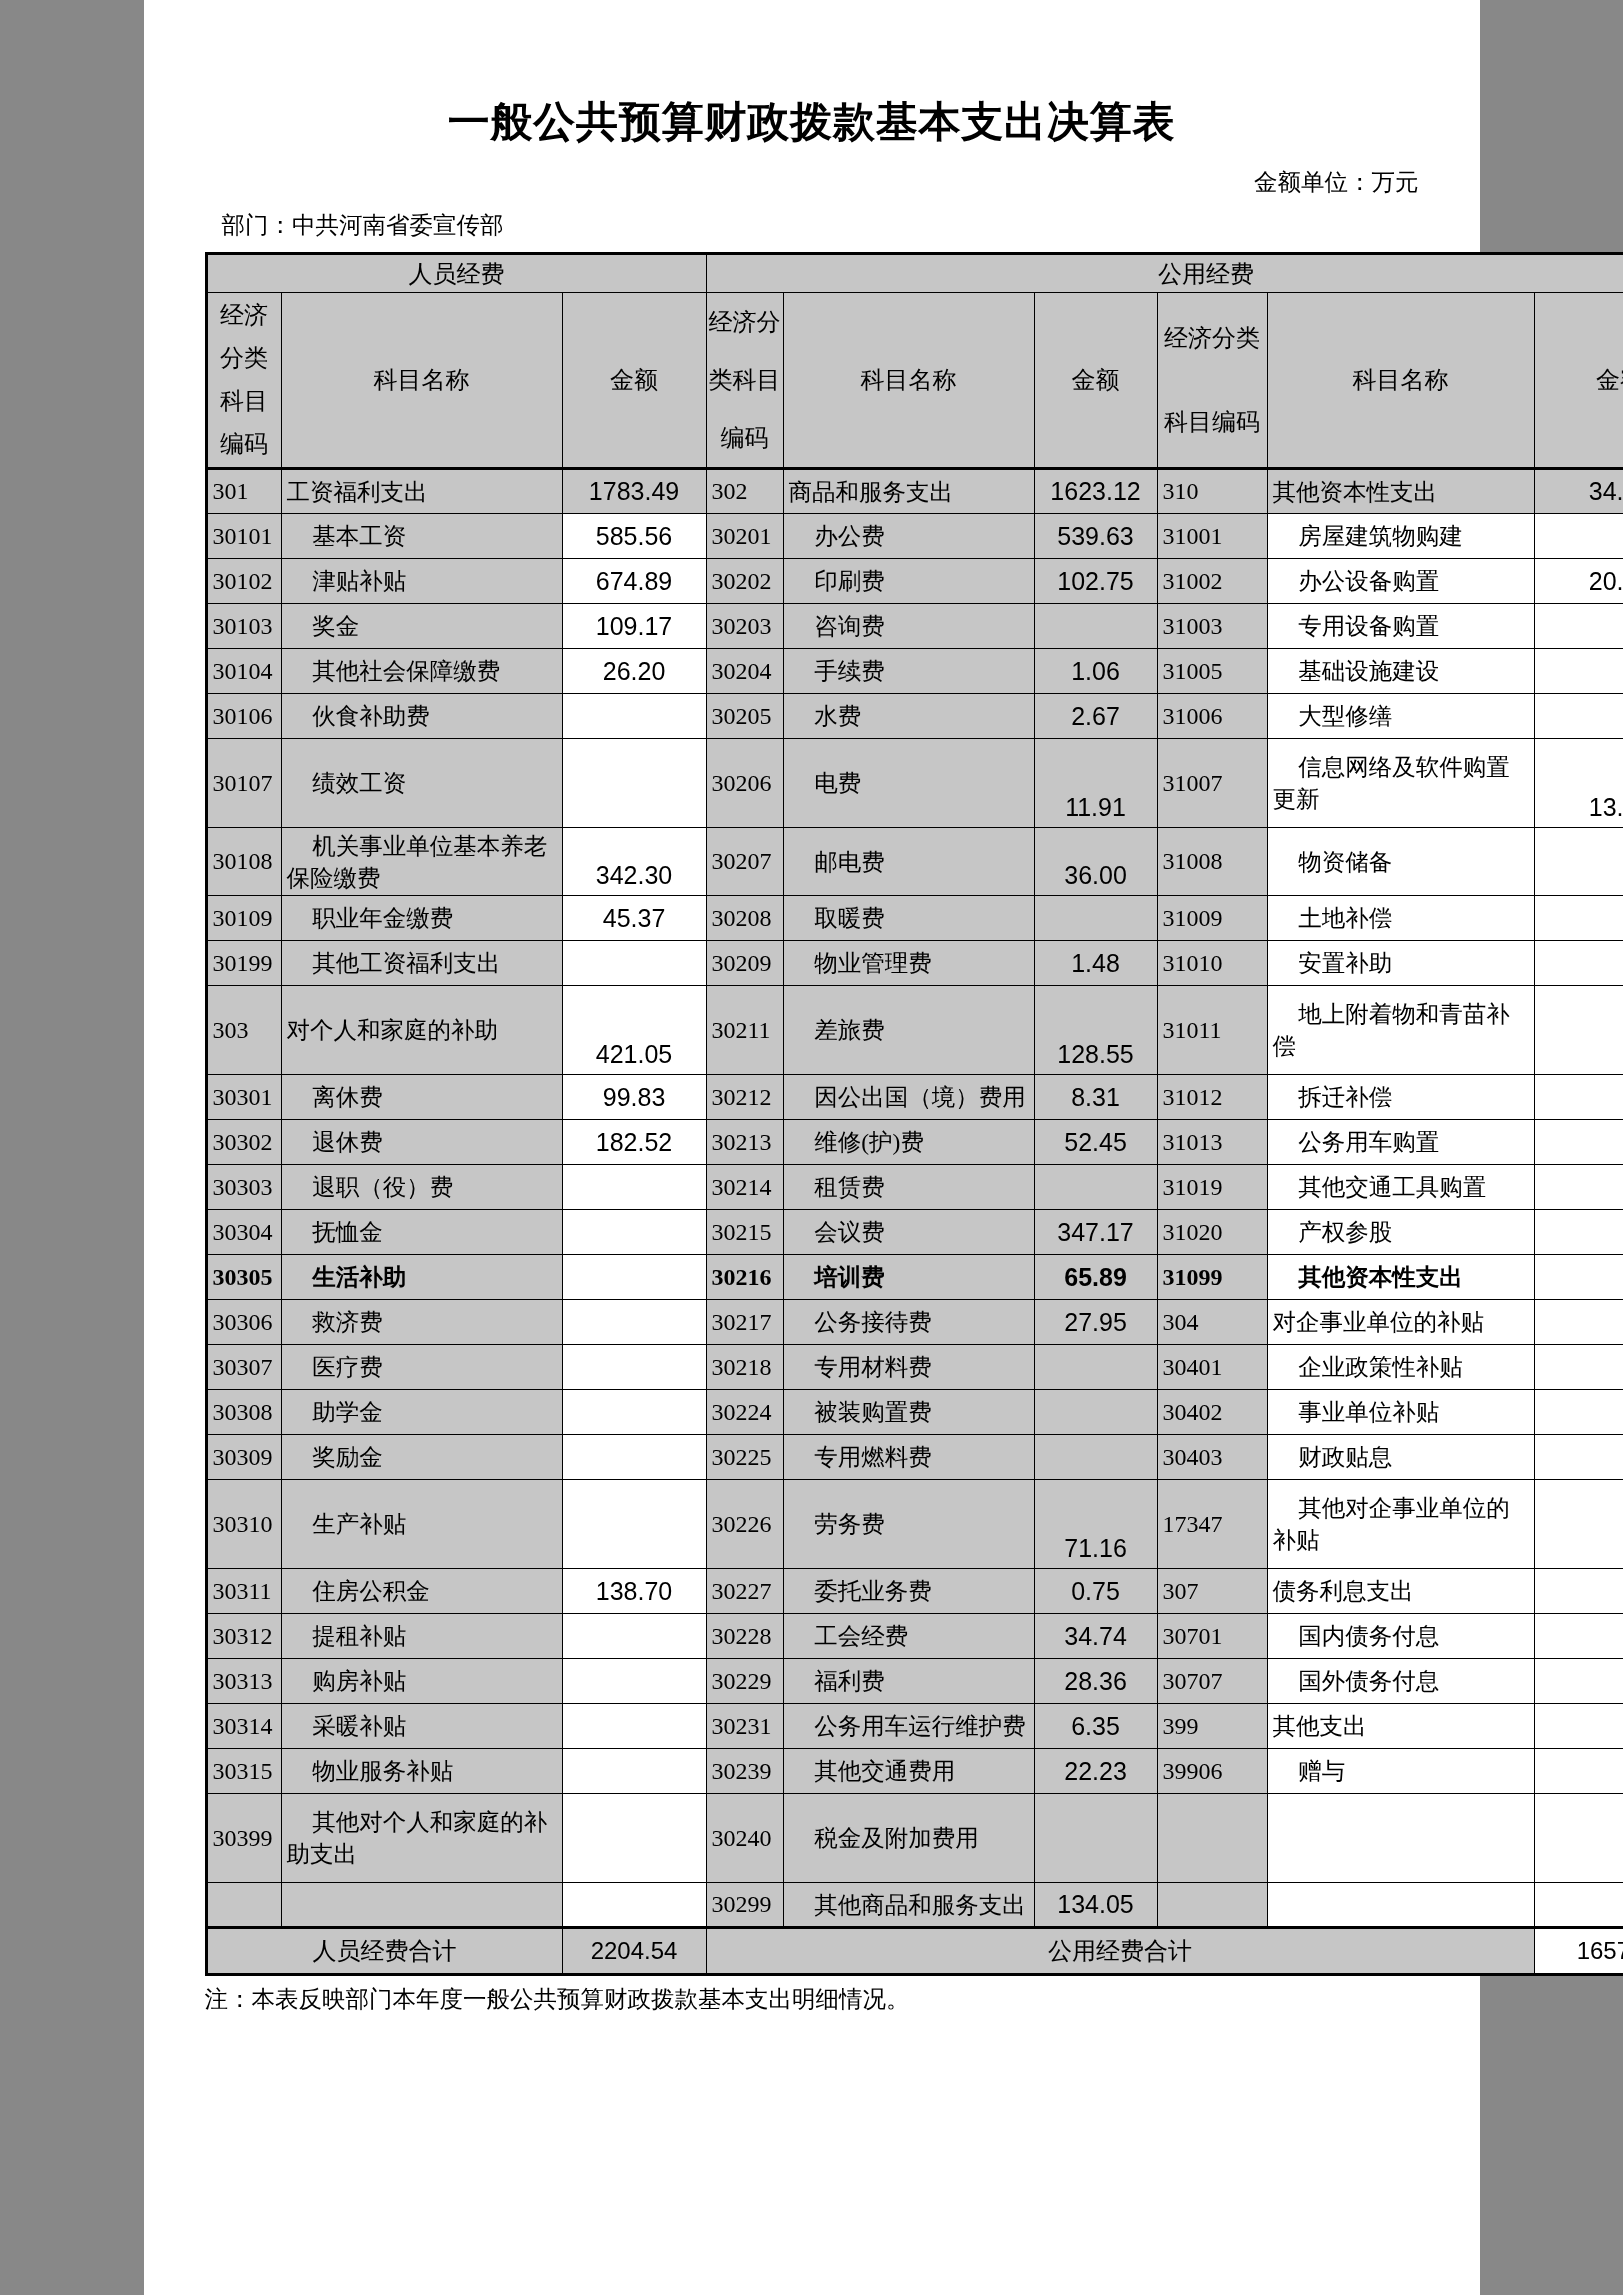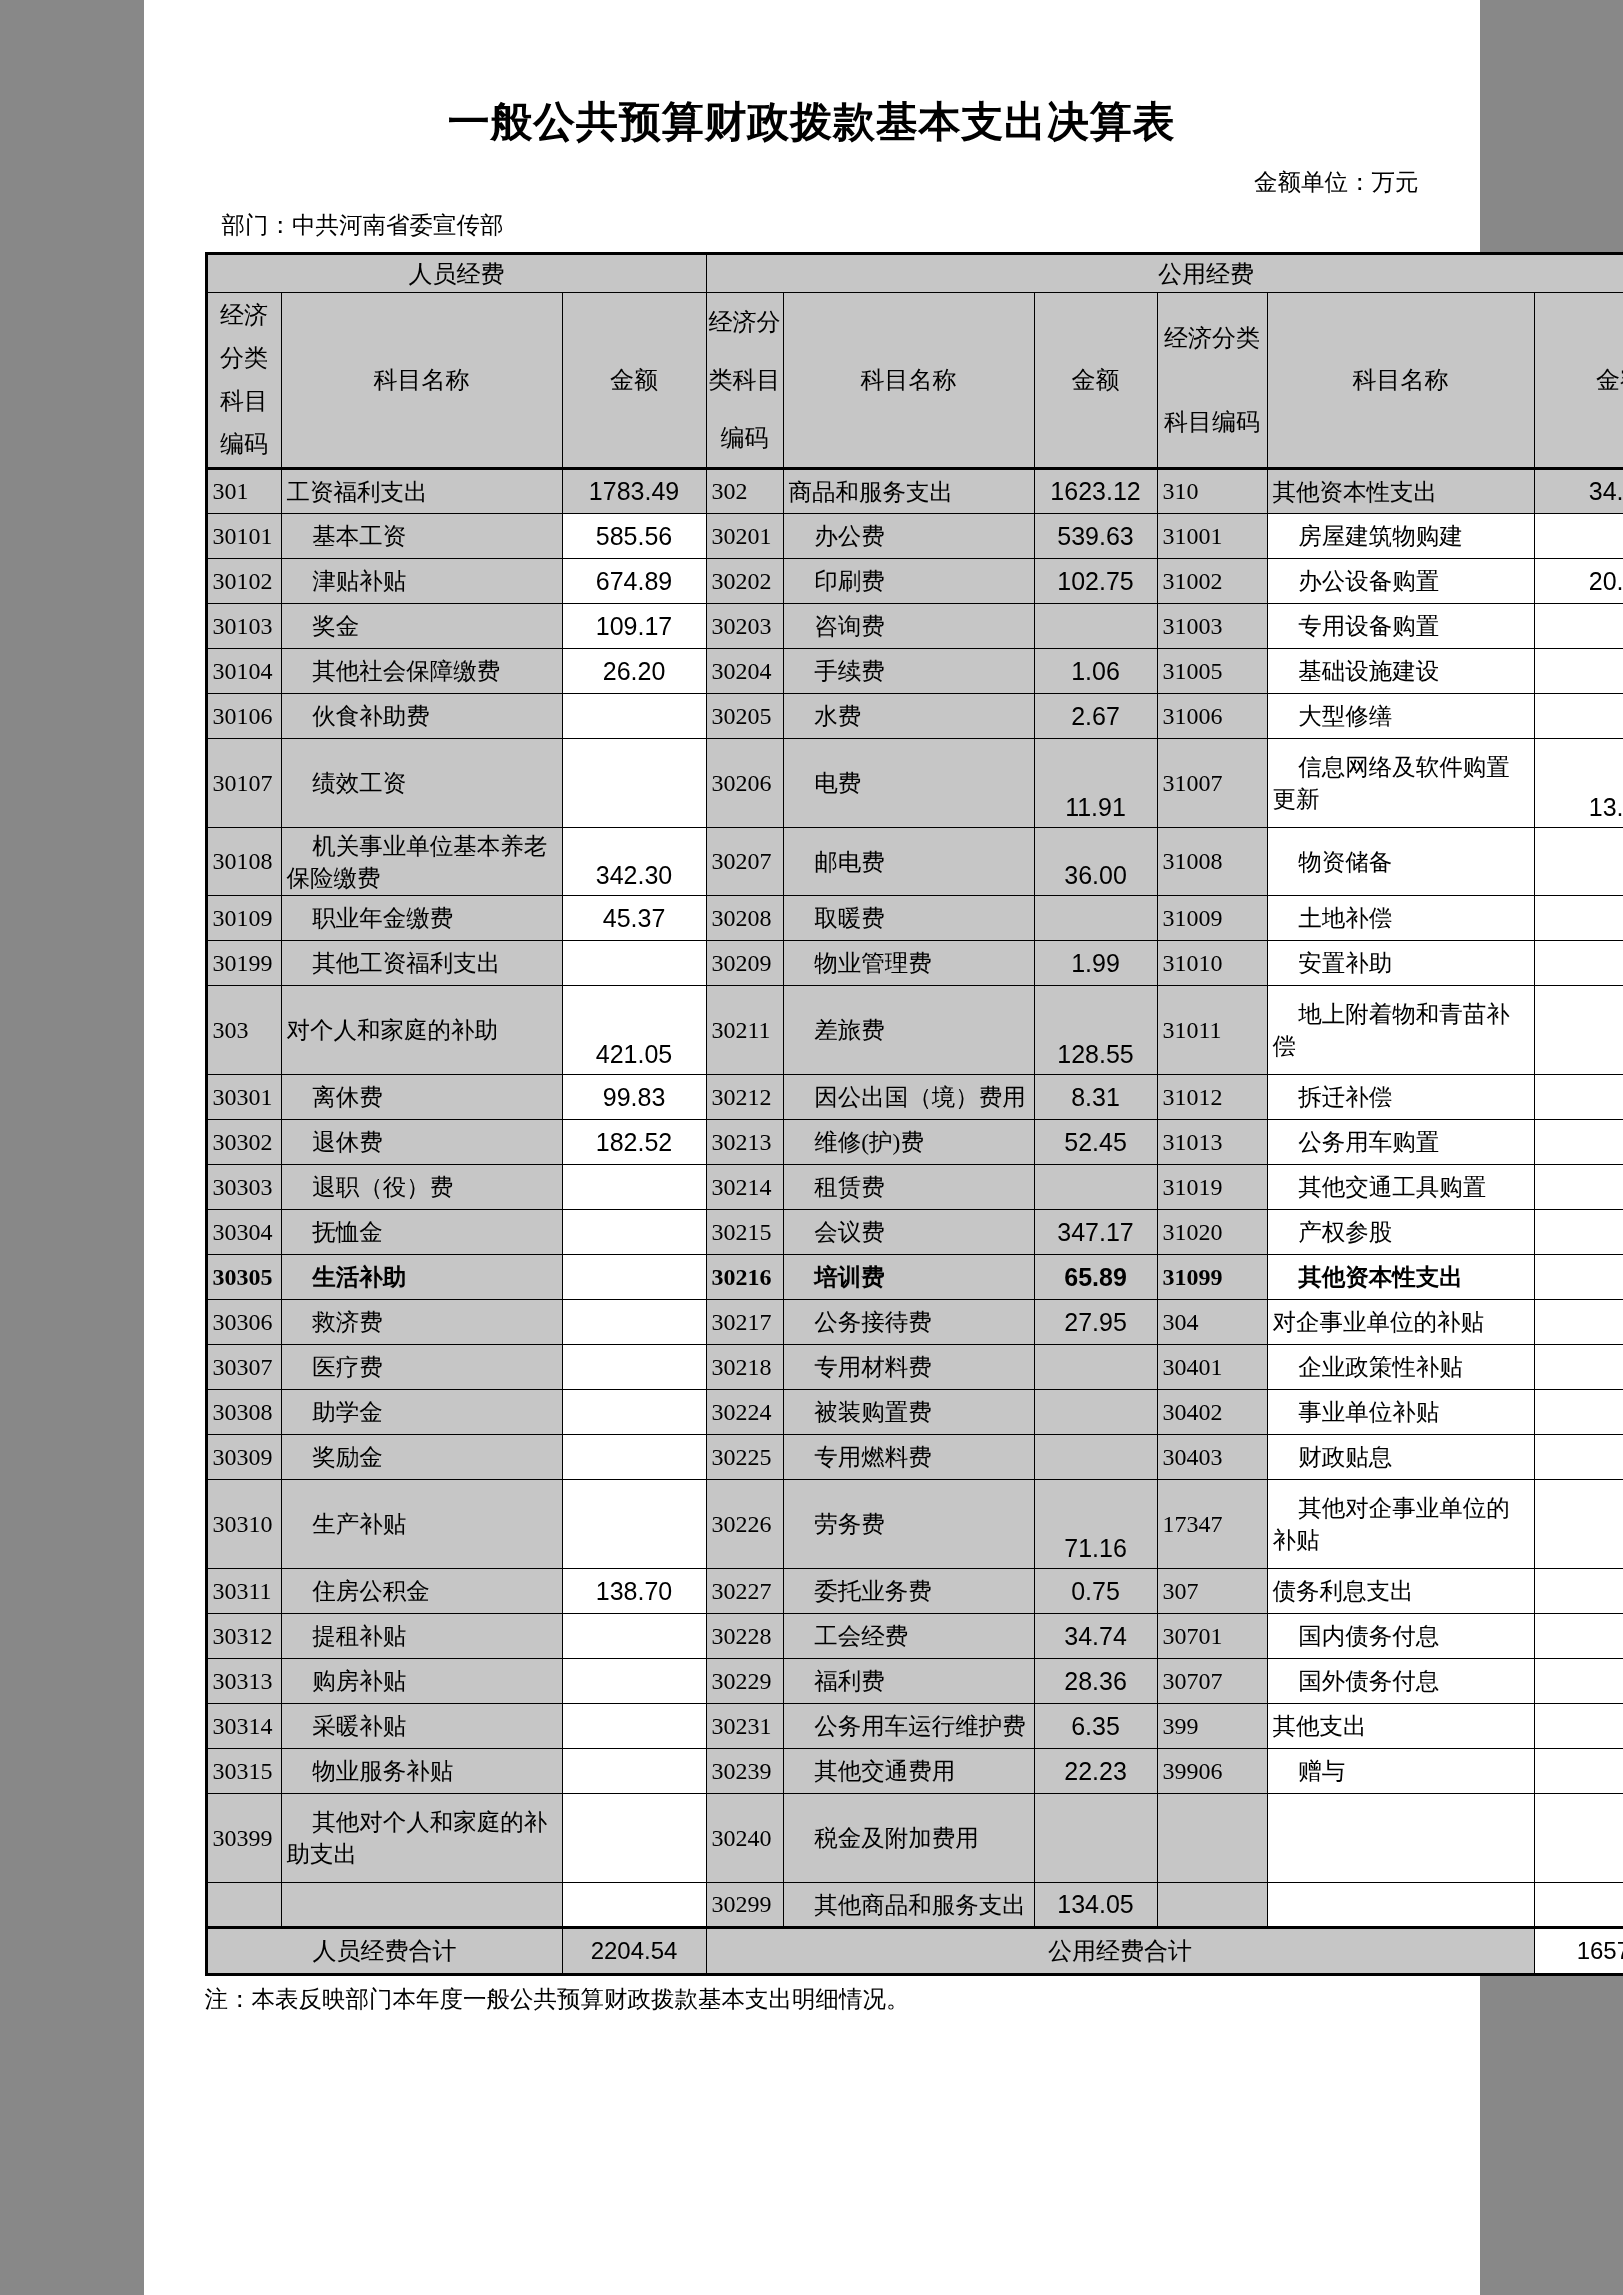--- a/index.html
+++ b/index.html
@@ -218,21 +218,21 @@
             <td class="code">31009</td>
             <td class="name indent white">土地补偿</td>
             <td class="amt white"></td>
           </tr>
           <tr style="height: 45px;">
             <td class="code">30199</td>
             <td class="name indent">其他工资福利支出</td>
             <td class="amt white"></td>
             <td class="code">30209</td>
             <td class="name indent">物业管理费</td>
-            <td class="amt">1.99</td>
+            <td class="amt">1.48</td>
             <td class="code">31010</td>
             <td class="name indent white">安置补助</td>
             <td class="amt white"></td>
           </tr>
           <tr style="height: 89px;">
             <td class="code">303</td>
             <td class="name">对个人和家庭的补助</td>
             <td class="amt white vbottom">421.05</td>
             <td class="code">30211</td>
             <td class="name indent">差旅费</td>

